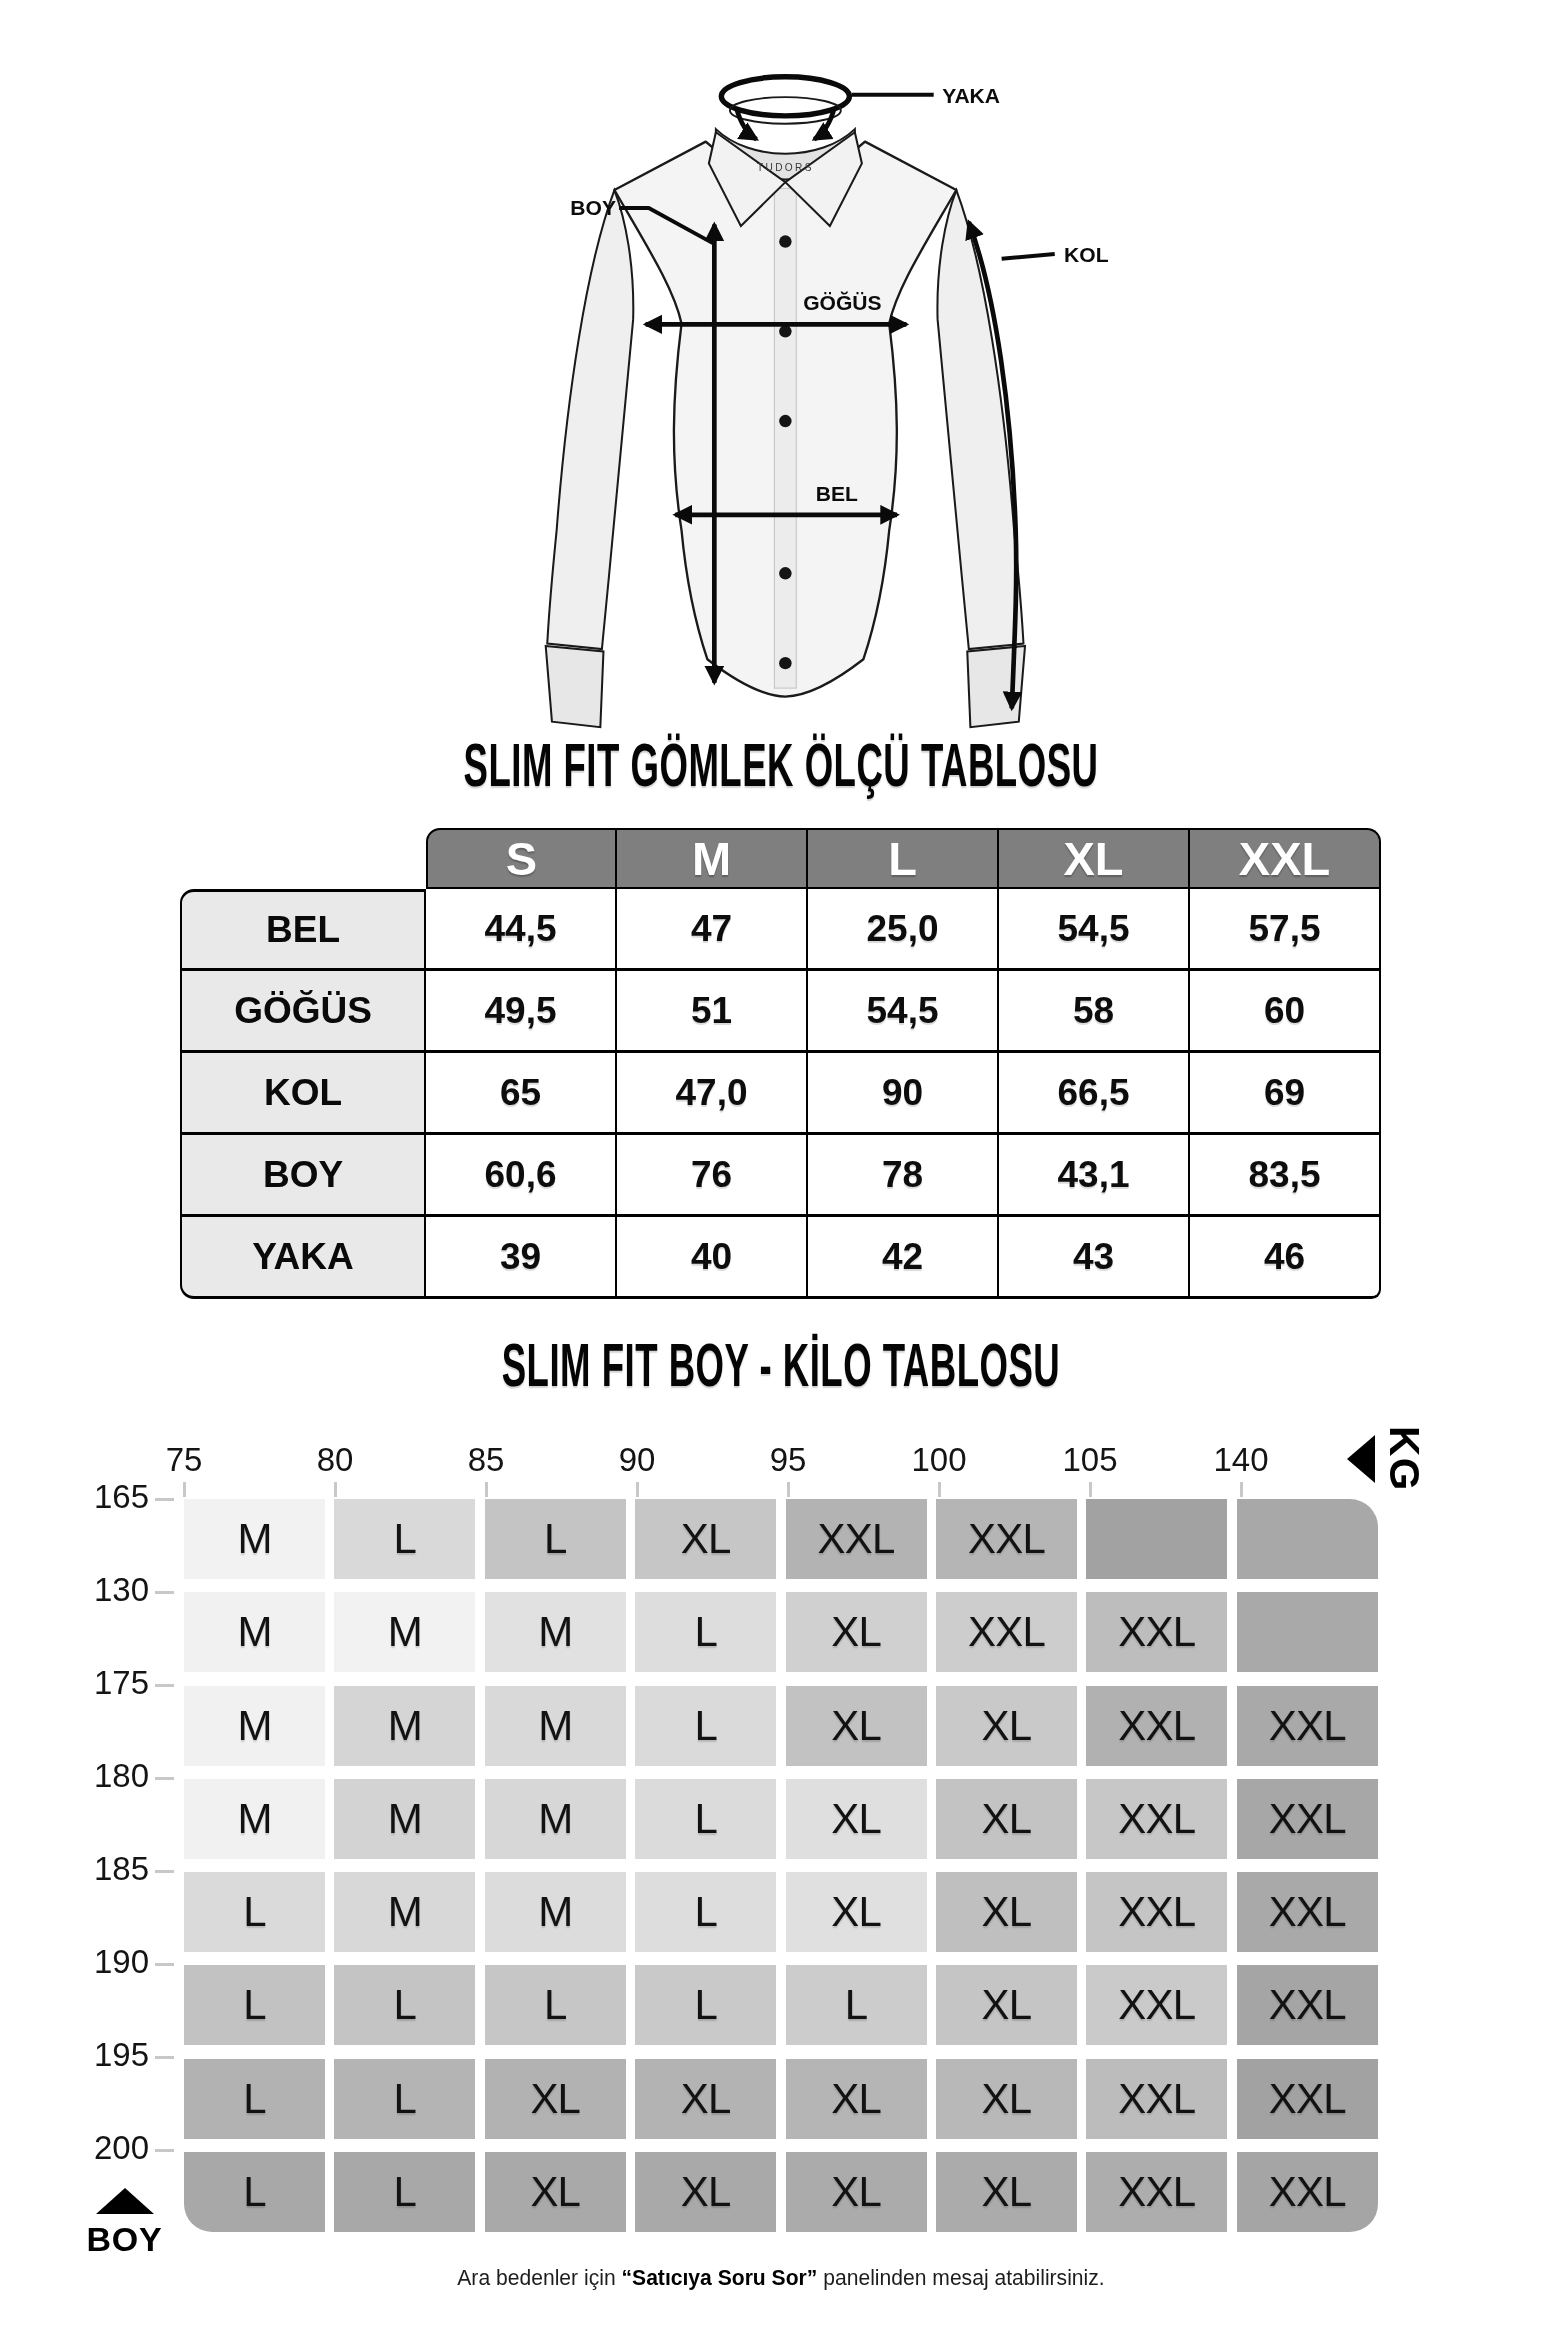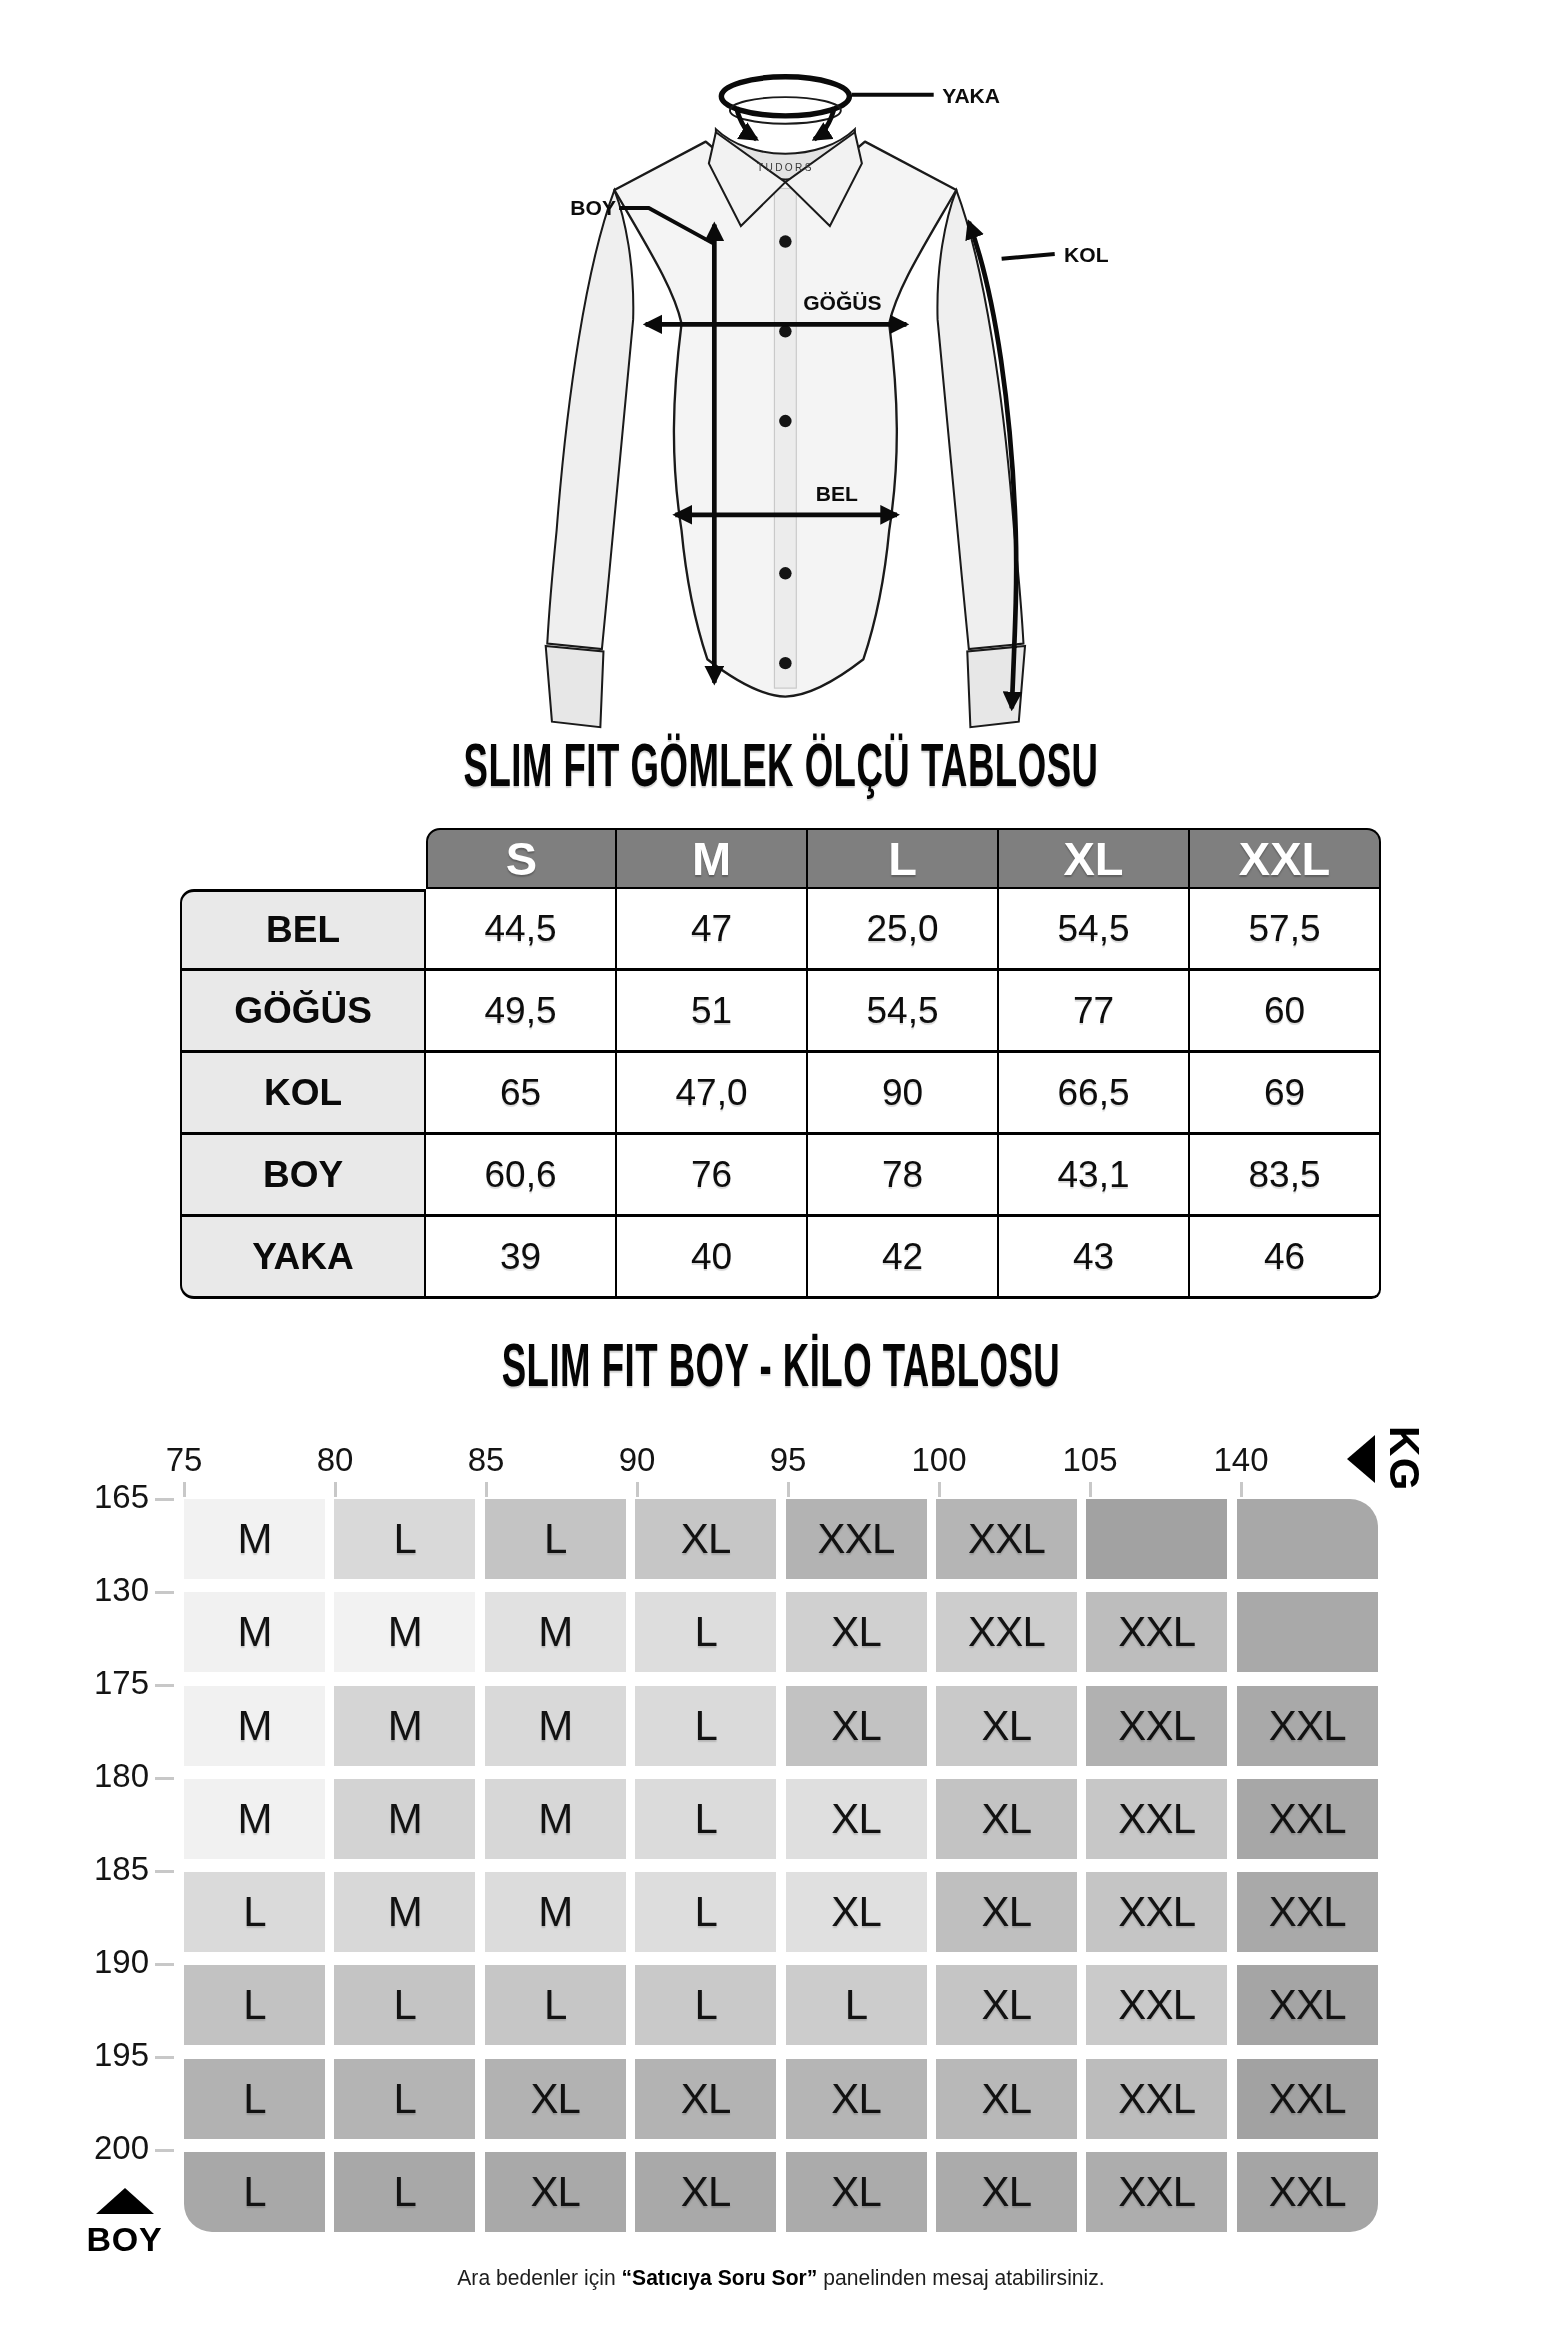--- a/index.html
+++ b/index.html
@@ -42,21 +42,21 @@
   .st-label{box-sizing:border-box;background:#e9e9e9;border-left:2.3px solid #000;
             border-right:2.3px solid #000;border-bottom:3.1px solid #000;
             display:flex;align-items:center;justify-content:center;}
   .st-row:first-of-type .st-label{border-top:3.1px solid #000;border-top-left-radius:14px;}
   .st-row:last-of-type .st-label{border-bottom-left-radius:14px;}
   .st-vals{display:contents;}
   .st-v{box-sizing:border-box;background:#fff;border-right:2.3px solid #000;border-bottom:3.1px solid #000;
         display:flex;align-items:center;justify-content:center;}
   .st-row:last-of-type .st-vals div:last-of-type{border-bottom-right-radius:9.4px;}
   .st-label span{font-size:37px;font-weight:700;color:#0a0a0a;}
-  .st-v span{font-size:37px;font-weight:400;color:#0d0d0d;text-shadow:0 1.6px 0.8px rgba(0,0,0,.15);}
+  .st-v span{font-size:37px;font-weight:700;color:#0d0d0d;text-shadow:0 1.6px 0.8px rgba(0,0,0,.15);}
 
   
   .hw{position:absolute;left:0;top:1430px;width:1242px;height:875px;}
   .hw-kg-ticks{position:absolute;left:184px;top:0;display:grid;grid-template-columns:repeat(8,151px);height:69px;}
   .kg-tick{position:relative;width:0;justify-self:start;}
   .kg-num{position:absolute;bottom:20.3px;left:0;transform:translateX(-50%);
           font-size:33px;color:#141414;white-space:nowrap;}
   .kg-dash{position:absolute;bottom:1.6px;left:-0.8px;width:2.3px;height:15.6px;background:#c8c8c8;}
   .hw-kg-axis{position:absolute;left:1347px;top:4.7px;display:flex;align-items:center;gap:6.2px;}
   .tri-left{width:0;height:0;border-top:24px solid transparent;border-bottom:24px solid transparent;
@@ -219,21 +219,21 @@
             
               <div class="st-v">
                 <span>51</span>
               </div>
             
               <div class="st-v">
                 <span>54,5</span>
               </div>
             
               <div class="st-v">
-                <span>77</span>
+                <span>58</span>
               </div>
             
               <div class="st-v">
                 <span>60</span>
               </div>
             </div>
         </div>
 
         <div class="st-row">
           <div class="st-label">

